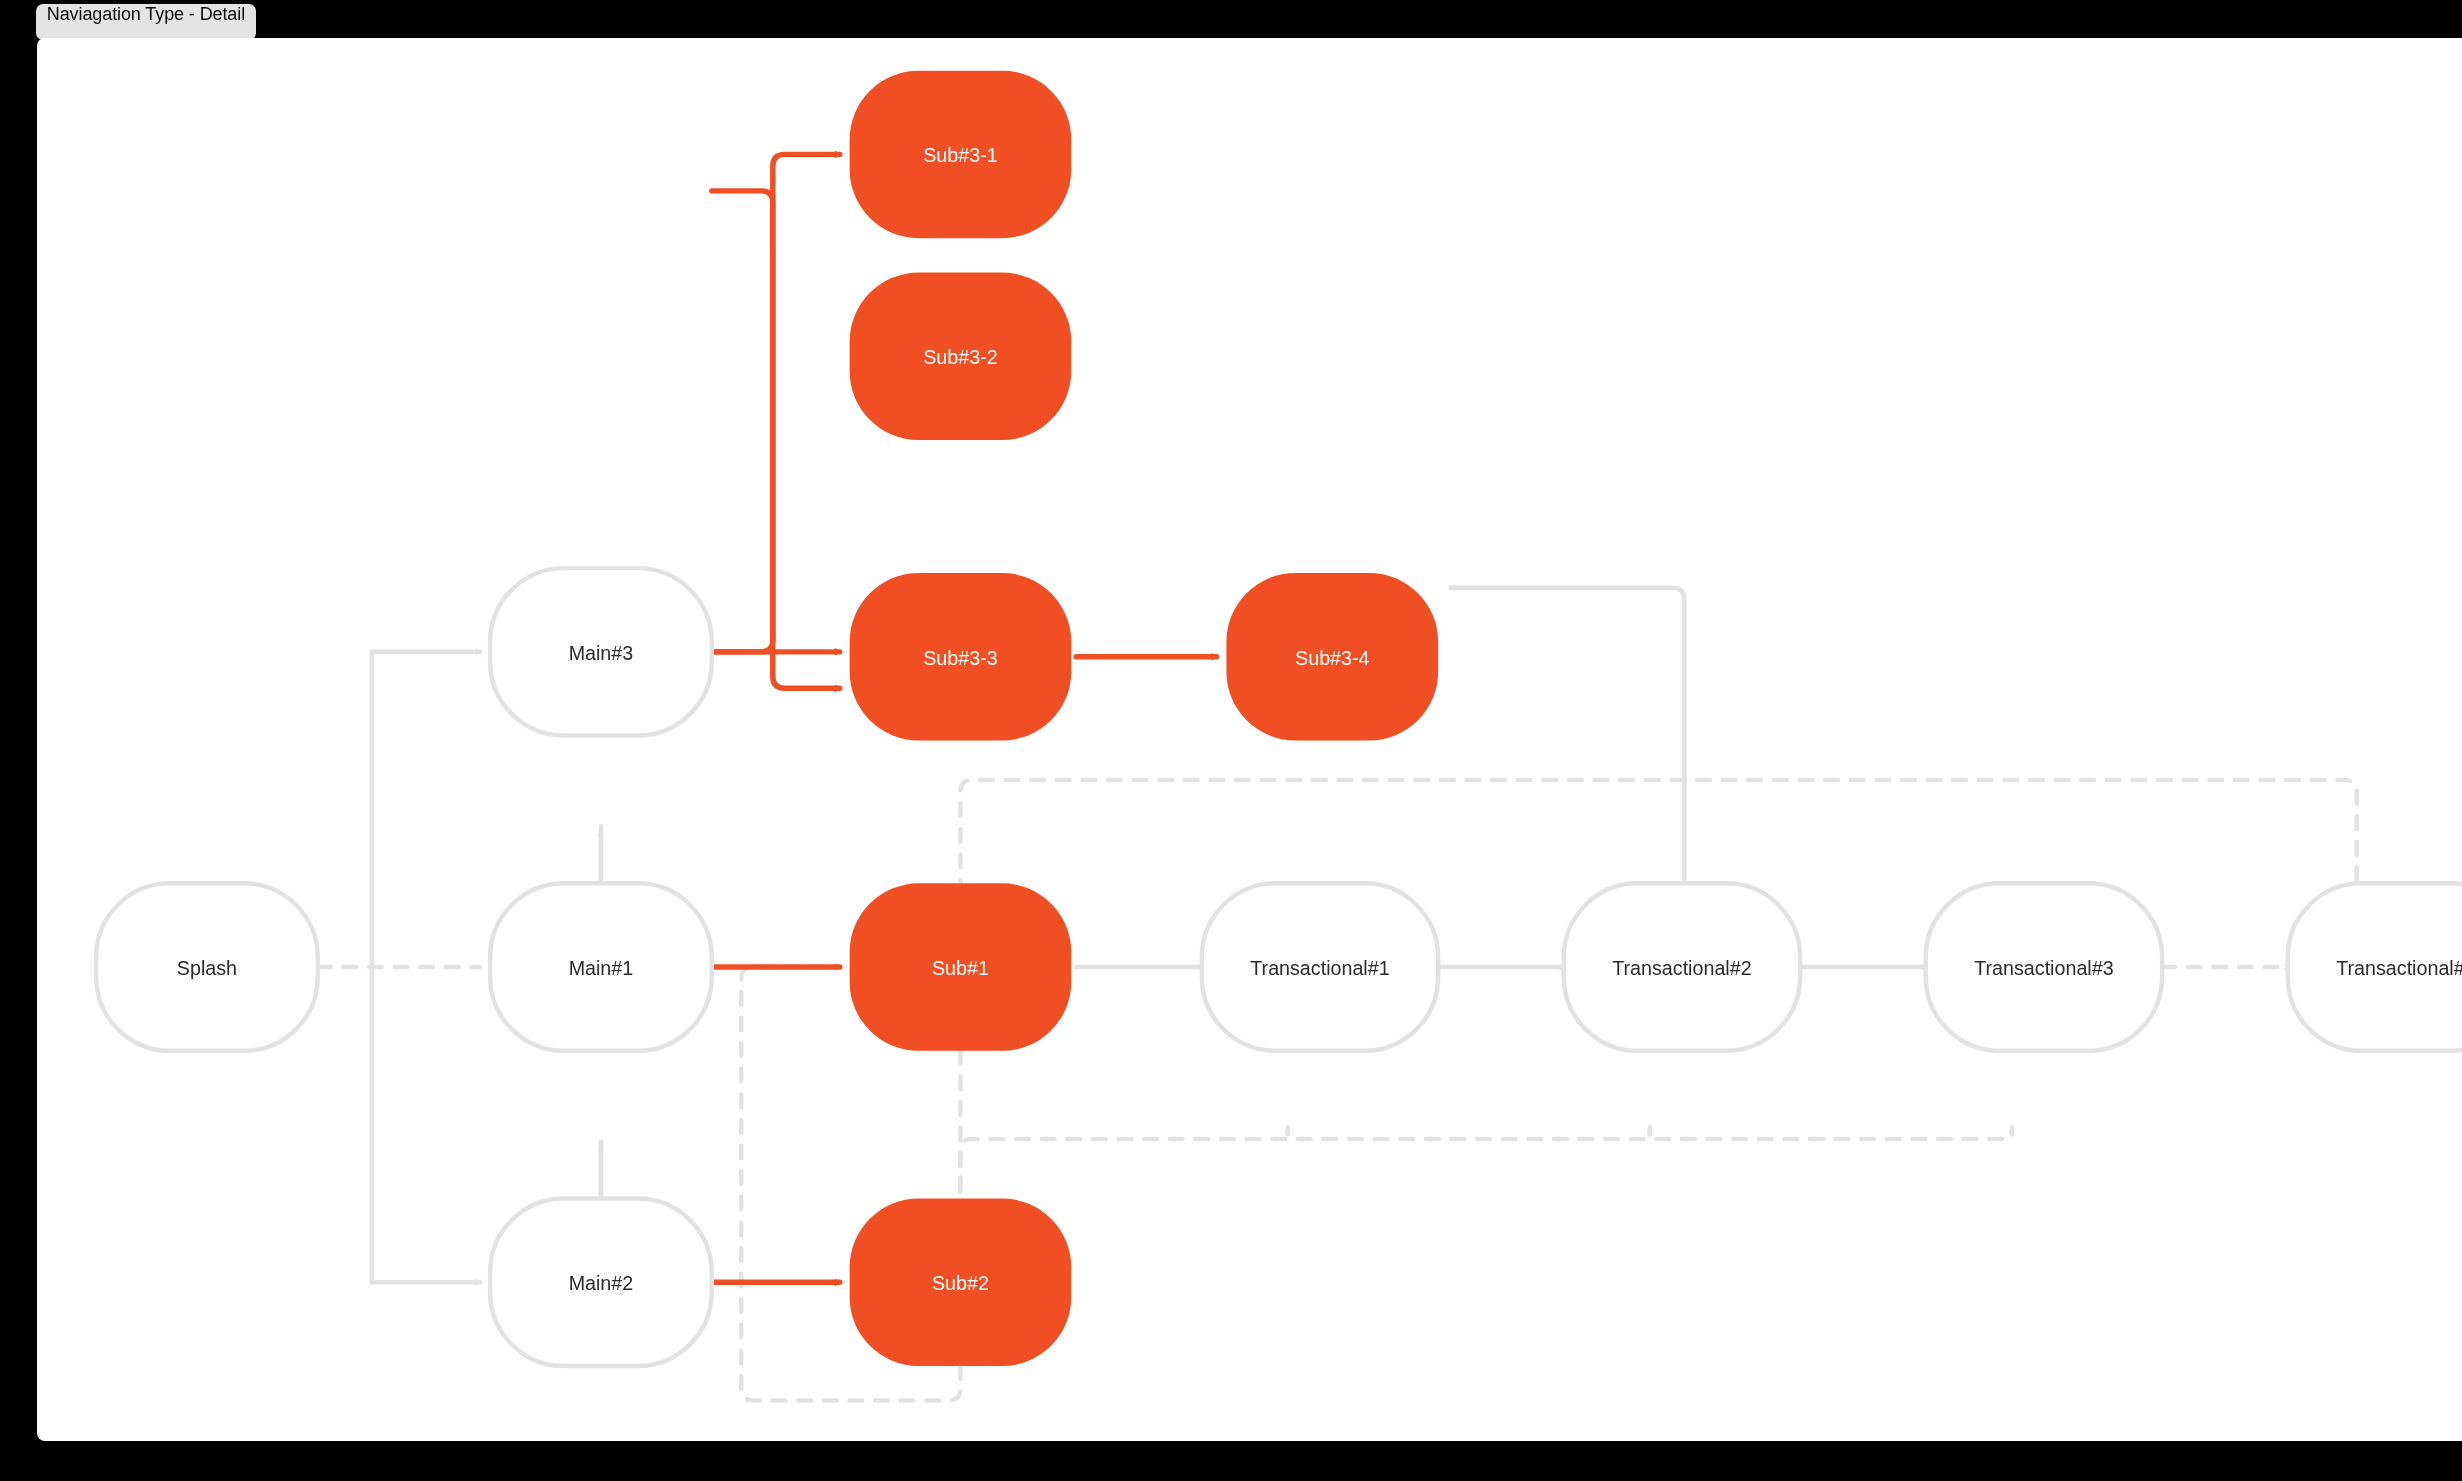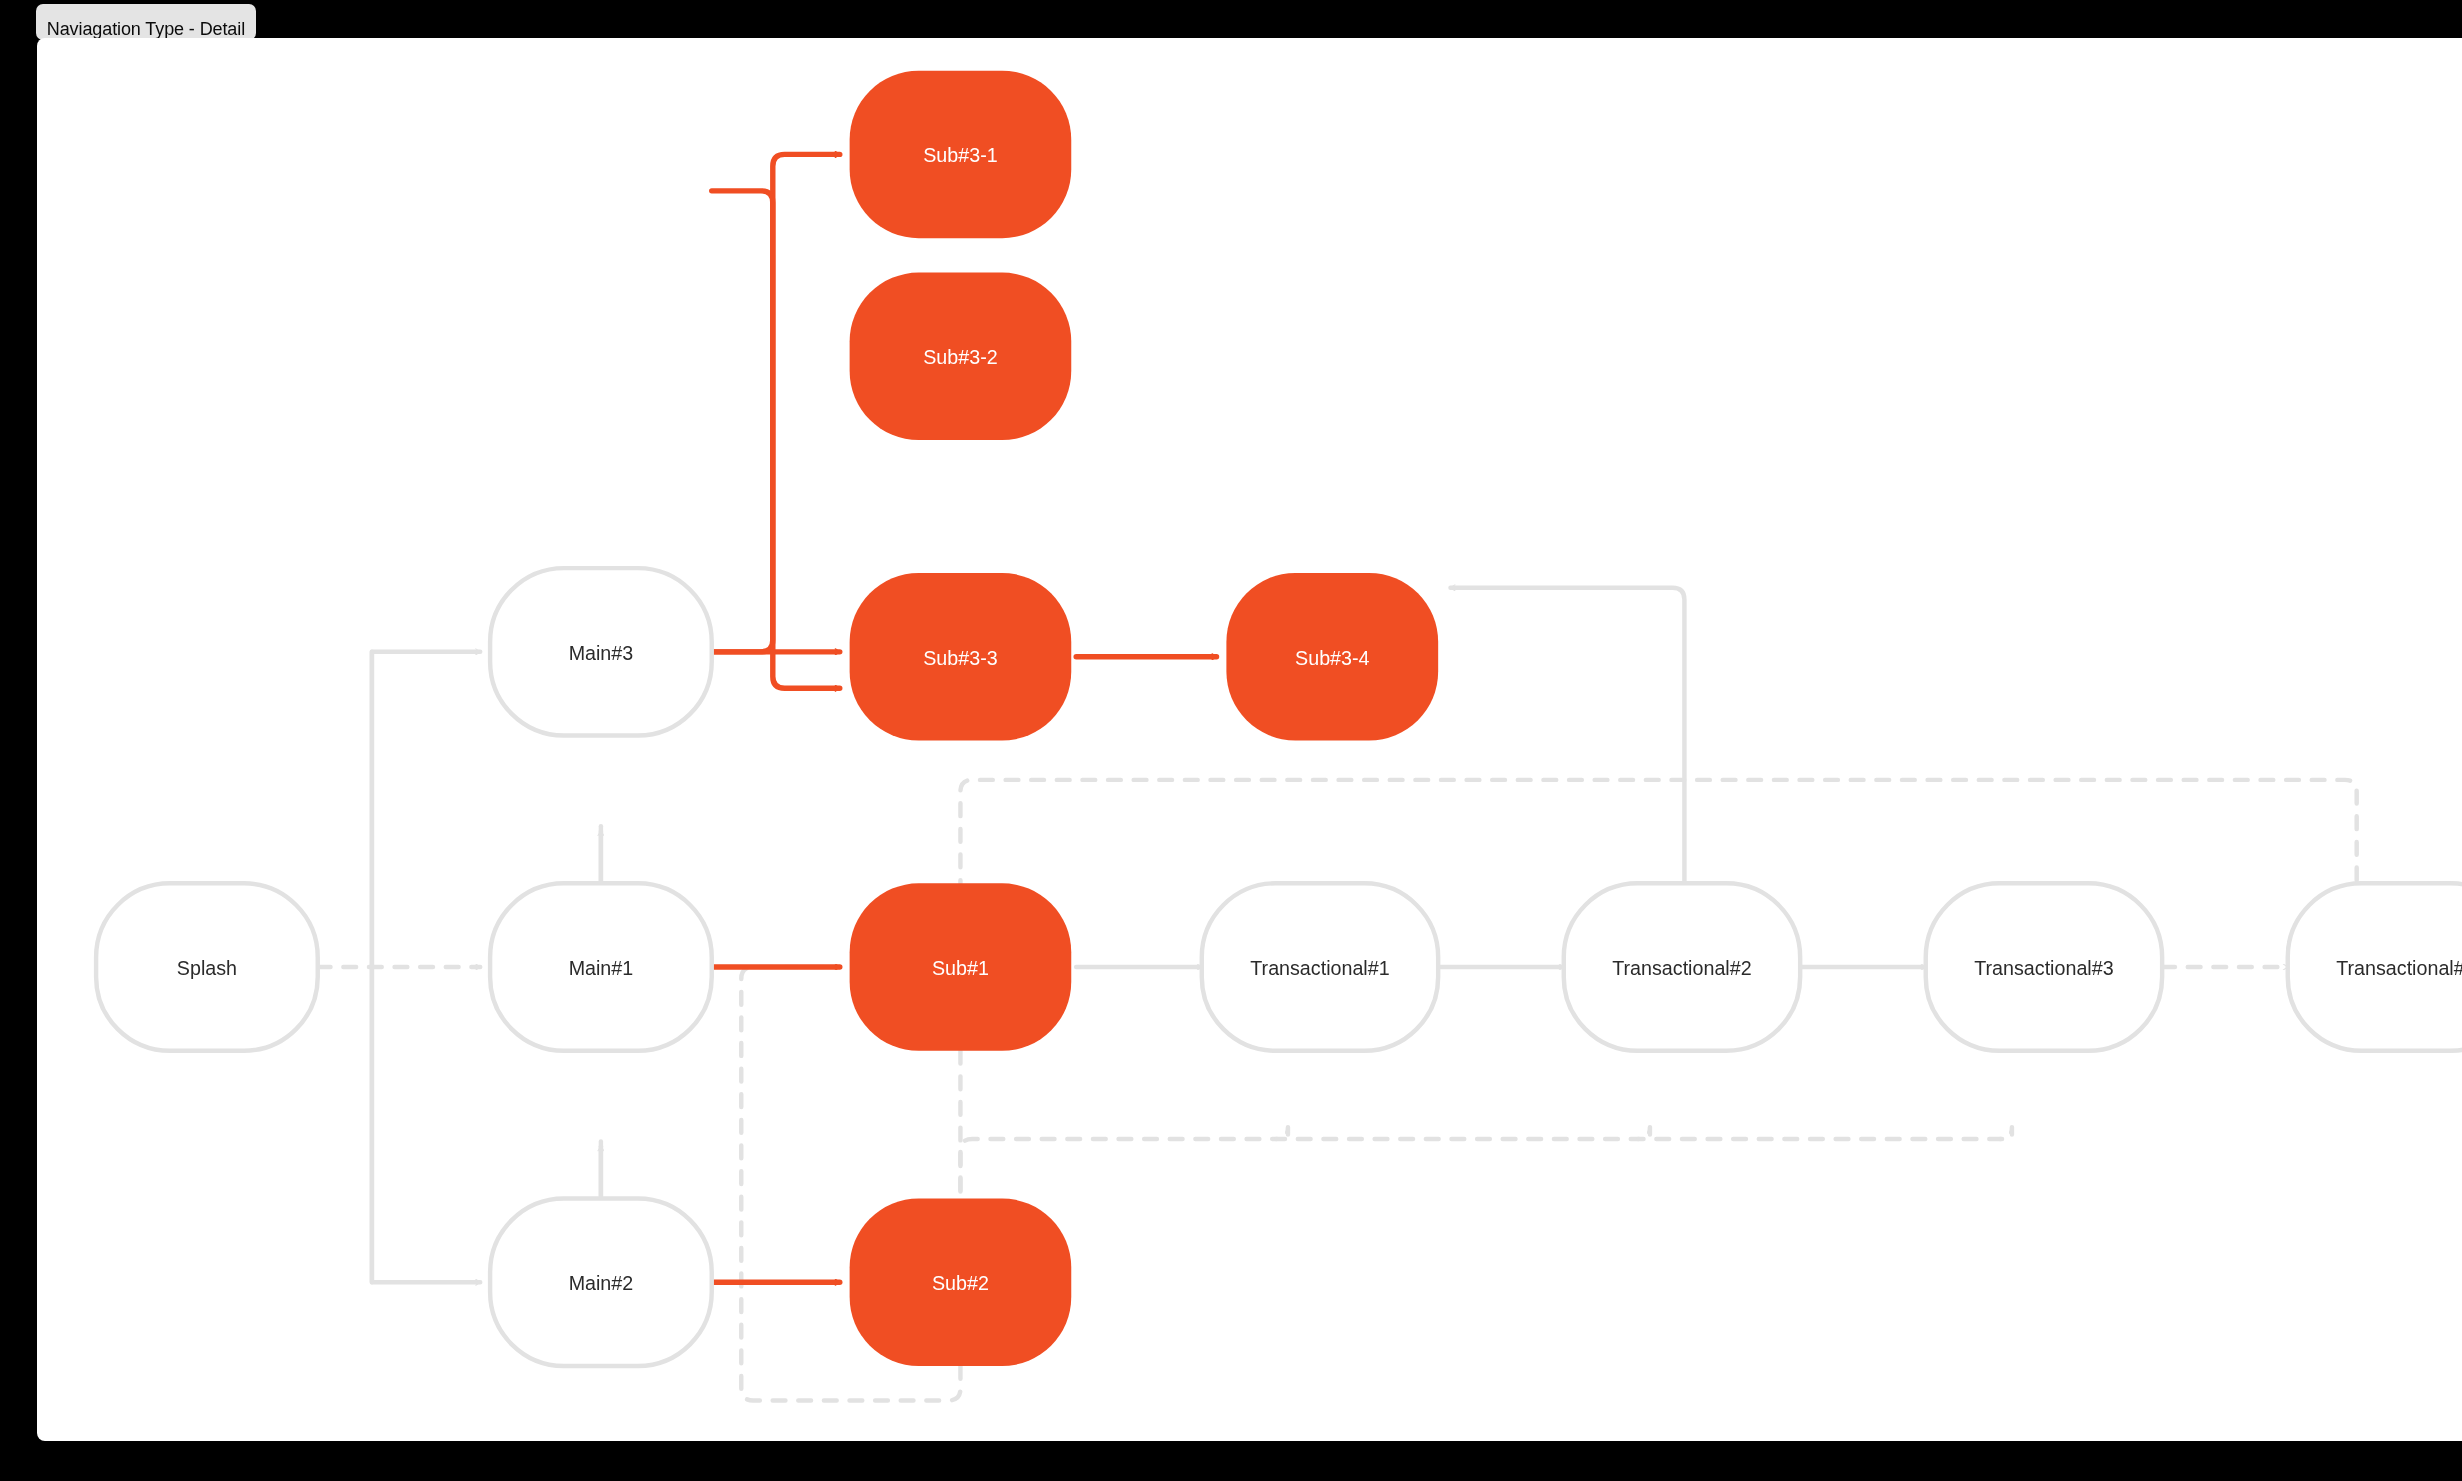--- a/index.html
+++ b/index.html
@@ -1,20 +1,20 @@
 <!DOCTYPE html>
 <html style="font-size:7.9px"><head>
 <meta charset="utf-8">
 <style>
   html,body{margin:0;padding:0;background:#000;}
   body{width:2573px;height:1481px;overflow:hidden;
        font-family:"Liberation Sans","DejaVu Sans",sans-serif;}
   #root{position:relative;width:2573px;height:1481px;background:#000;}
   #titlebar{position:absolute;left:36px;top:3.9px;height:36px;
-            display:flex;align-items:flex-end;padding:0 10.8px;
+            display:flex;align-items:flex-start;padding:0 10.8px;
             background:#e4e4e4;border-radius:7px;box-sizing:border-box;}
   #titlebar span{font-size:18px;color:#0b0b0b;white-space:nowrap;
                  letter-spacing:-0.1px;}
   #canvas{position:absolute;left:37px;top:38px;width:2496px;height:1403px;
           background:#fff;border-radius:7.9px;overflow:hidden;}
   svg{position:absolute;left:0;top:0;}
   .nlabel{font-family:"Liberation Sans","DejaVu Sans",sans-serif;
           font-size:40px;text-anchor:middle;dominant-baseline:central;}
   .nlabel.dark{fill:#2b2b2b;}
   .nlabel.light{fill:#ffffff;}

